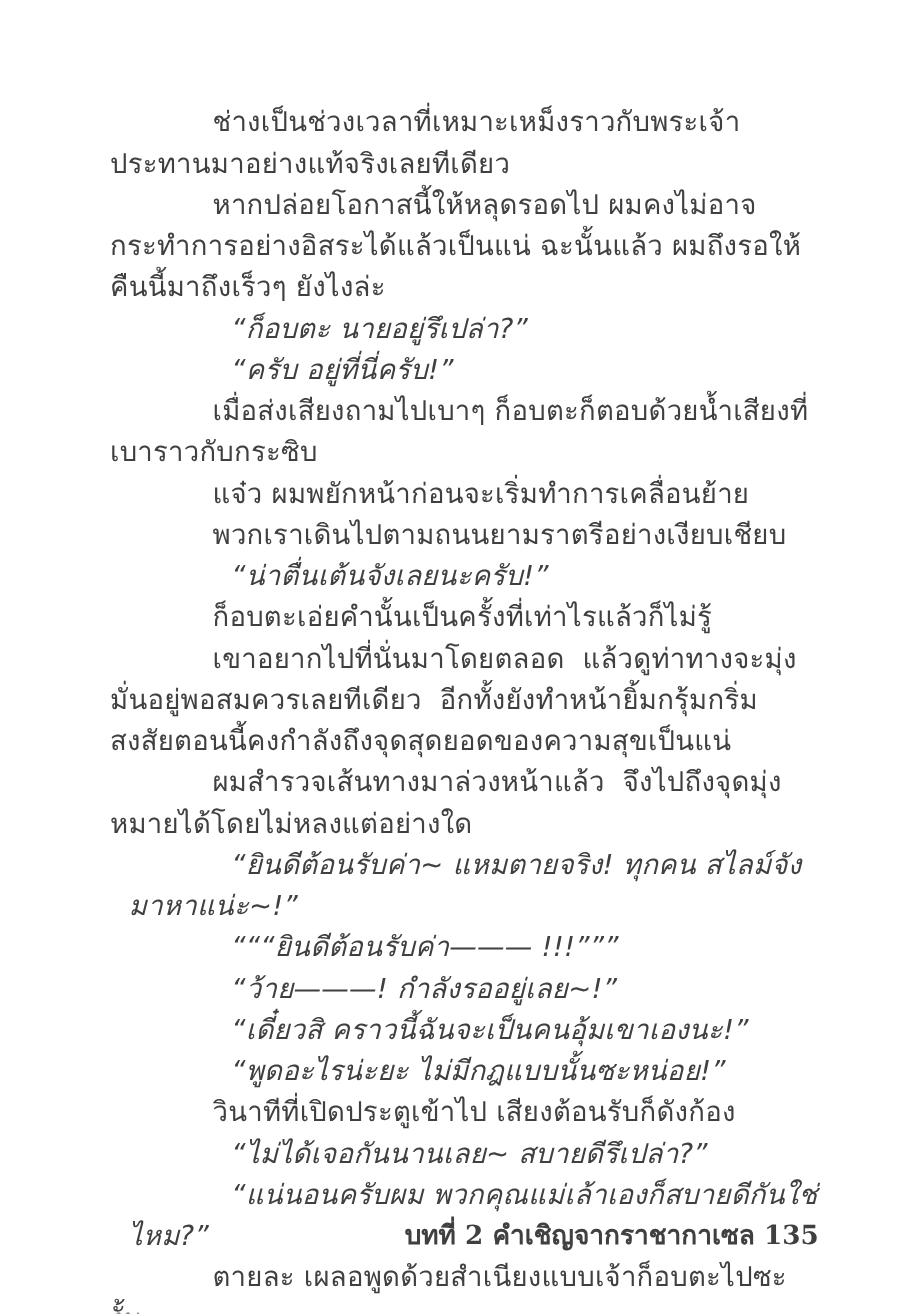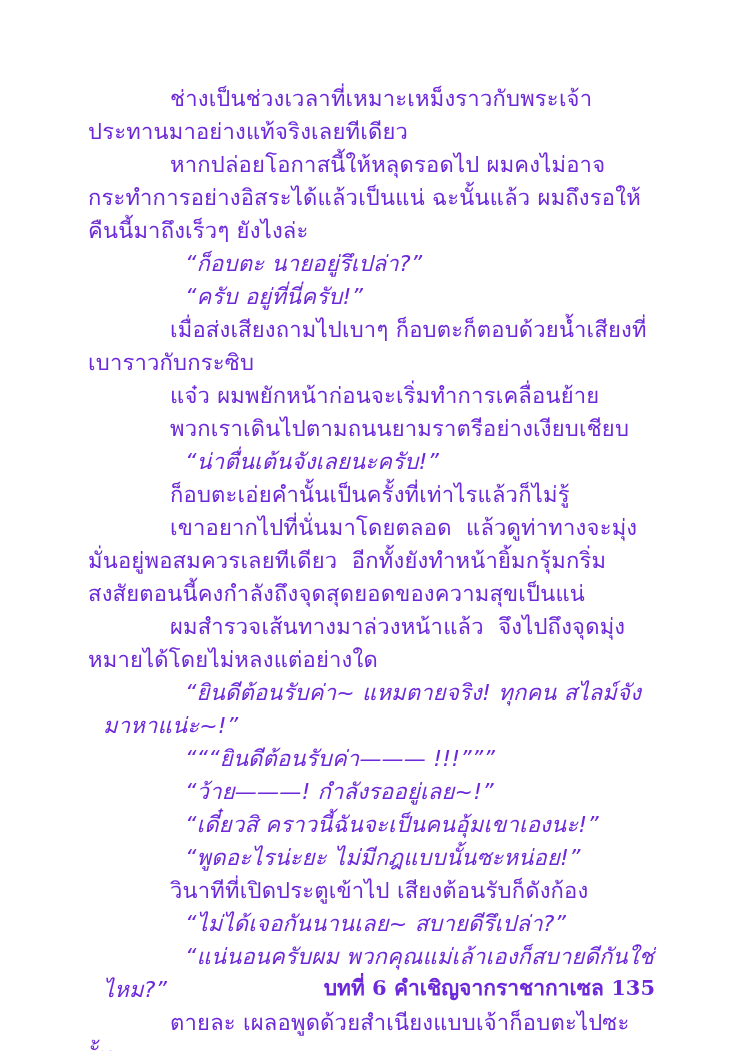--- a/index.html
+++ b/index.html
@@ -40,18 +40,18 @@
     top: 946px;
     font-size: 21px;
     font-weight: bold;
     font-family: "DejaVu Serif", serif;
     white-space: pre;
   }
 </style>
 </head>
 <body style="background: rgb(255, 255, 255);">
 
-<div class="page" style="background: rgb(255, 255, 255); color: #6d28d9;">
+<div class="page" style="background: rgb(255, 255, 255); color: #404040;">
   <div class="text-block" id="paragraphs"><p class="para narration">ช่างเป็นช่วงเวลาที่เหมาะเหม็งราวกับพระเจ้าประทานมาอย่างแท้จริงเลยทีเดียว</p><p class="para narration">หากปล่อยโอกาสนี้ให้หลุดรอดไป ผมคงไม่อาจกระทำการอย่างอิสระได้แล้วเป็นแน่ ฉะนั้นแล้ว ผมถึงรอให้คืนนี้มาถึงเร็วๆ ยังไงล่ะ</p><p class="para dialogue">“ก็อบตะ นายอยู่รึเปล่า?”</p><p class="para dialogue">“ครับ อยู่ที่นี่ครับ!”</p><p class="para narration">เมื่อส่งเสียงถามไปเบาๆ ก็อบตะก็ตอบด้วยน้ำเสียงที่เบาราวกับกระซิบ</p><p class="para narration">แจ๋ว ผมพยักหน้าก่อนจะเริ่มทำการเคลื่อนย้าย</p><p class="para narration">พวกเราเดินไปตามถนนยามราตรีอย่างเงียบเชียบ</p><p class="para dialogue">“น่าตื่นเต้นจังเลยนะครับ!”</p><p class="para narration">ก็อบตะเอ่ยคำนั้นเป็นครั้งที่เท่าไรแล้วก็ไม่รู้</p><p class="para narration">เขาอยากไปที่นั่นมาโดยตลอด  แล้วดูท่าทางจะมุ่งมั่นอยู่พอสมควรเลยทีเดียว  อีกทั้งยังทำหน้ายิ้มกรุ้มกริ่ม  สงสัยตอนนี้คงกำลังถึงจุดสุดยอดของความสุขเป็นแน่</p><p class="para narration">ผมสำรวจเส้นทางมาล่วงหน้าแล้ว  จึงไปถึงจุดมุ่งหมายได้โดยไม่หลงแต่อย่างใด</p><p class="para dialogue">“ยินดีต้อนรับค่า~ แหมตายจริง! ทุกคน สไลม์จังมาหาแน่ะ~!”</p><p class="para dialogue">“““ยินดีต้อนรับค่า——— !!!”””</p><p class="para dialogue">“ว้าย———! กำลังรออยู่เลย~!”</p><p class="para dialogue">“เดี๋ยวสิ คราวนี้ฉันจะเป็นคนอุ้มเขาเองนะ!”</p><p class="para dialogue">“พูดอะไรน่ะยะ ไม่มีกฎแบบนั้นซะหน่อย!”</p><p class="para narration">วินาทีที่เปิดประตูเข้าไป เสียงต้อนรับก็ดังก้อง</p><p class="para dialogue">“ไม่ได้เจอกันนานเลย~ สบายดีรึเปล่า?”</p><p class="para dialogue">“แน่นอนครับผม พวกคุณแม่เล้าเองก็สบายดีกันใช่ไหม?”</p><p class="para narration">ตายละ เผลอพูดด้วยสำเนียงแบบเจ้าก็อบตะไปซะงั้น</p></div>
   <div class="footer">
-    <span>บทที่ 6 คำเชิญจากราชากาเซล 135</span>
+    <span>บทที่ 2 คำเชิญจากราชากาเซล 135</span>
   </div>
 </div>
 
 </body></html>

